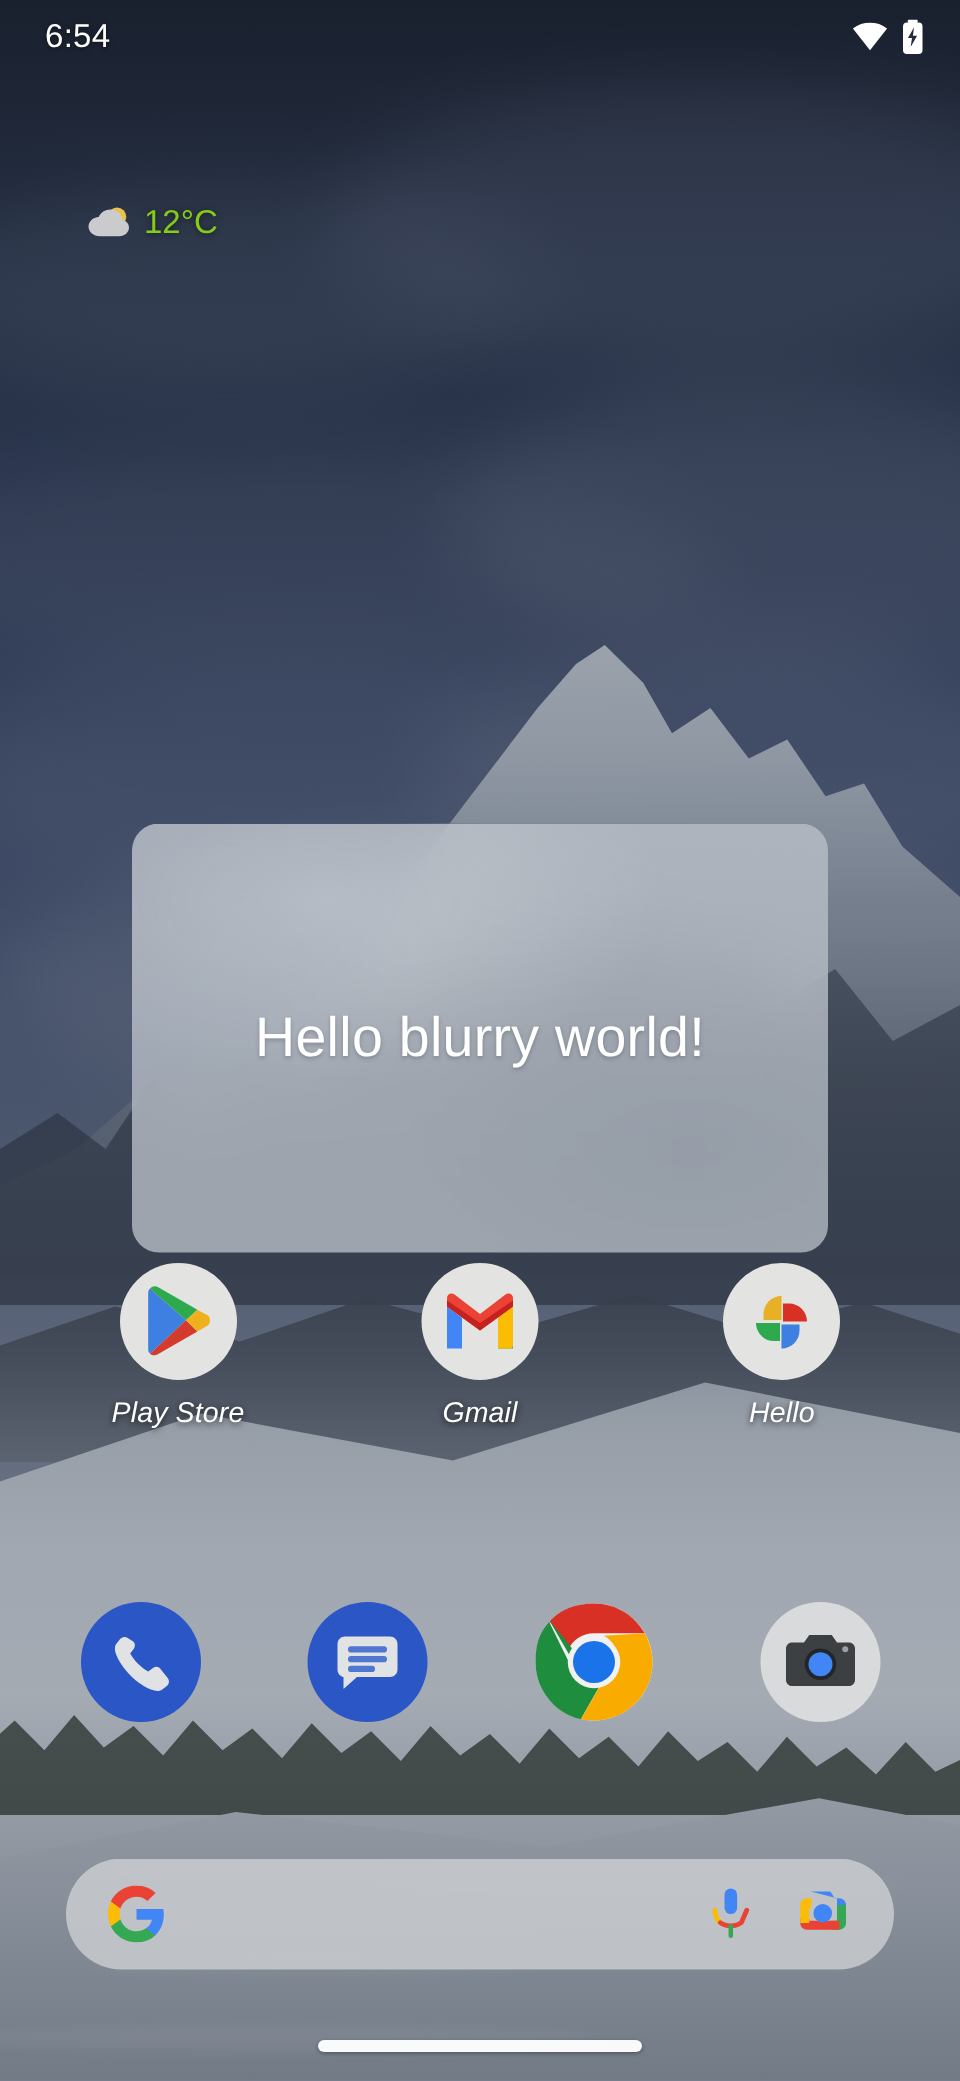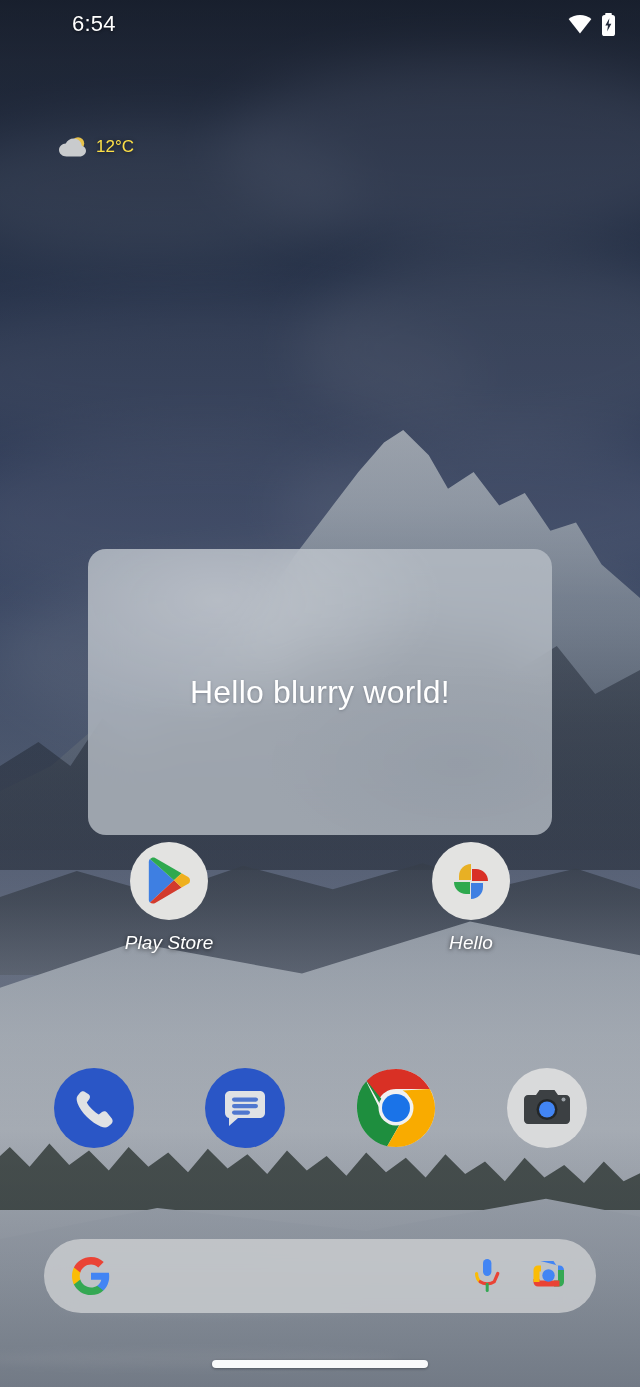--- a/index.html
+++ b/index.html
@@ -100,57 +100,56 @@
 
   
   .status-bar {
     position:absolute; left:0; top:0; width:640px; height:48px;
     display:flex; align-items:center; justify-content:space-between;
     padding:0 24px 0 30px; z-index:30;
   }
   .status-clock {
     color:#ffffff; font-size:22px; font-weight:500; letter-spacing:.2px;
     text-shadow:0 1px 3px rgba(0,0,0,.5);
-    margin-left:42px;
   }
   .status-icons { display:flex; align-items:center; gap:9px; }
 
   
   .widget {
     position:absolute; left:58px; top:122px; z-index:25;
   }
   .widget-date {
     color:#f2f4f7; font-size:27px; font-weight:400; letter-spacing:.1px;
     text-shadow:0 1px 4px rgba(0,0,0,.55); line-height:1.1;
   }
   .widget-weather {
     display:flex; align-items:center; gap:8px; margin-top:13px;
   }
   .widget-temp {
-    color:#fde047; font-size:17px; font-weight:400;
+    color:#84cc16; font-size:22px; font-weight:400;
     text-shadow:0 1px 4px rgba(0,0,0,.55);
   }
 
   
   .blur-card {
     position:absolute; left:88px; top:549px; width:464px; height:286px;
     border-radius:18px; z-index:20;
     background: rgba(186,192,200,.78);
     backdrop-filter: blur(22px);
     -webkit-backdrop-filter: blur(22px);
     display:flex; align-items:center; justify-content:center;
     overflow:hidden;
   }
   .blur-card::before {
     content:""; position:absolute; inset:0;
     background: radial-gradient(ellipse 70% 60% at 28% 18%, rgba(255,255,255,.22), rgba(255,255,255,0) 70%),
                 radial-gradient(ellipse 60% 50% at 80% 75%, rgba(120,130,145,.22), rgba(255,255,255,0) 70%);
   }
   .blur-card-text {
-    position:relative; color:#ffffff; font-size:32px; font-weight:400;
+    position:relative; color:#ffffff; font-size:37px; font-weight:400;
     letter-spacing:.2px; text-shadow:0 1px 3px rgba(60,66,76,.35);
   }
 
   
   .app-row {
     position:absolute; left:0; width:640px; z-index:15;
     display:flex; justify-content:space-around; align-items:flex-start;
     padding:0 18px;
   }
   #app-row-main { top:842px; }
@@ -268,20 +267,34 @@
         <svg width="44" height="48" viewBox="0 0 44 48">
           <path d="M3 2 L27 23.2 L3 45.5 C2.2 44.9 1.8 43.8 1.8 42.4 L1.8 5.2 C1.8 3.8 2.2 2.7 3 2 Z" fill="#3E7FE2"></path>
           <path d="M3 2 L27 23.2 L34.6 16.2 L8.2 1.0 C6.4 0.0 4.4 0.6 3 2 Z" fill="#2EA94E"></path>
           <path d="M3 45.5 L27 23.2 L34.6 30.6 L8.2 45.9 C6.4 47.0 4.4 46.6 3 45.5 Z" fill="#D33B2D"></path>
           <path d="M34.6 16.2 L27 23.2 L34.6 30.6 L41.2 26.8 C43.6 25.4 43.6 21.3 41.2 19.9 Z" fill="#EFB01E"></path>
         </svg>
       </div>
       <div class="app-label">Play Store</div>
     </div>
 
+    <div class="app-cell">
+      <div class="app-icon light">
+        <svg width="52" height="40" viewBox="0 0 52 40">
+          <path d="M4 38 L4 10 L14 17.5 L14 38 Z" fill="#4285F4"></path>
+          <path d="M38 38 L38 17.5 L48 10 L48 38 Z" fill="#34A853"></path>
+          <path d="M4 10 L4 4.5 C4 1.8 6.8 0.4 9 2 L26 15 L43 2 C45.2 0.4 48 1.8 48 4.5 L48 10 L26 26 Z" fill="#EA4335"></path>
+          <path d="M14 17.5 L14 38 L26 29 L38 38 L38 17.5 L26 26 Z" fill="#C5221F" opacity="0"></path>
+          <path d="M48 4.5 L48 10 L38 17.5 L38 38 L46 38 C47.1 38 48 37.1 48 36 Z" fill="#FBBC04"></path>
+          <path d="M14 17.5 L26 26 L38 17.5 L38 38 L14 38 Z" fill="#EA4335" opacity=".0"></path>
+          <path d="M4 10 L26 26 L48 10 L48 6 L26 21 L4 6 Z" fill="#C5221F"></path>
+        </svg>
+      </div>
+      <div class="app-label">Gmail</div>
+    </div>
 
     <div class="app-cell">
       <div class="app-icon light">
         <svg width="48" height="48" viewBox="0 0 48 48">
           <path d="M24 23 L24 7 C17.4 7 12 12.4 12 19 L12 23 Z" fill="#E8B024" transform="rotate(0 24 23)"></path>
           <path d="M25 24 L41 24 C41 17.4 35.6 12 29 12 L25 12 Z" fill="#D93025"></path>
           <path d="M23 25 L7 25 C7 31.6 12.4 37 19 37 L23 37 Z" fill="#2EA94E"></path>
           <path d="M24 26 L24 42 C30.6 42 36 36.6 36 30 L36 26 Z" fill="#3E7FE2"></path>
         </svg>
       </div>

